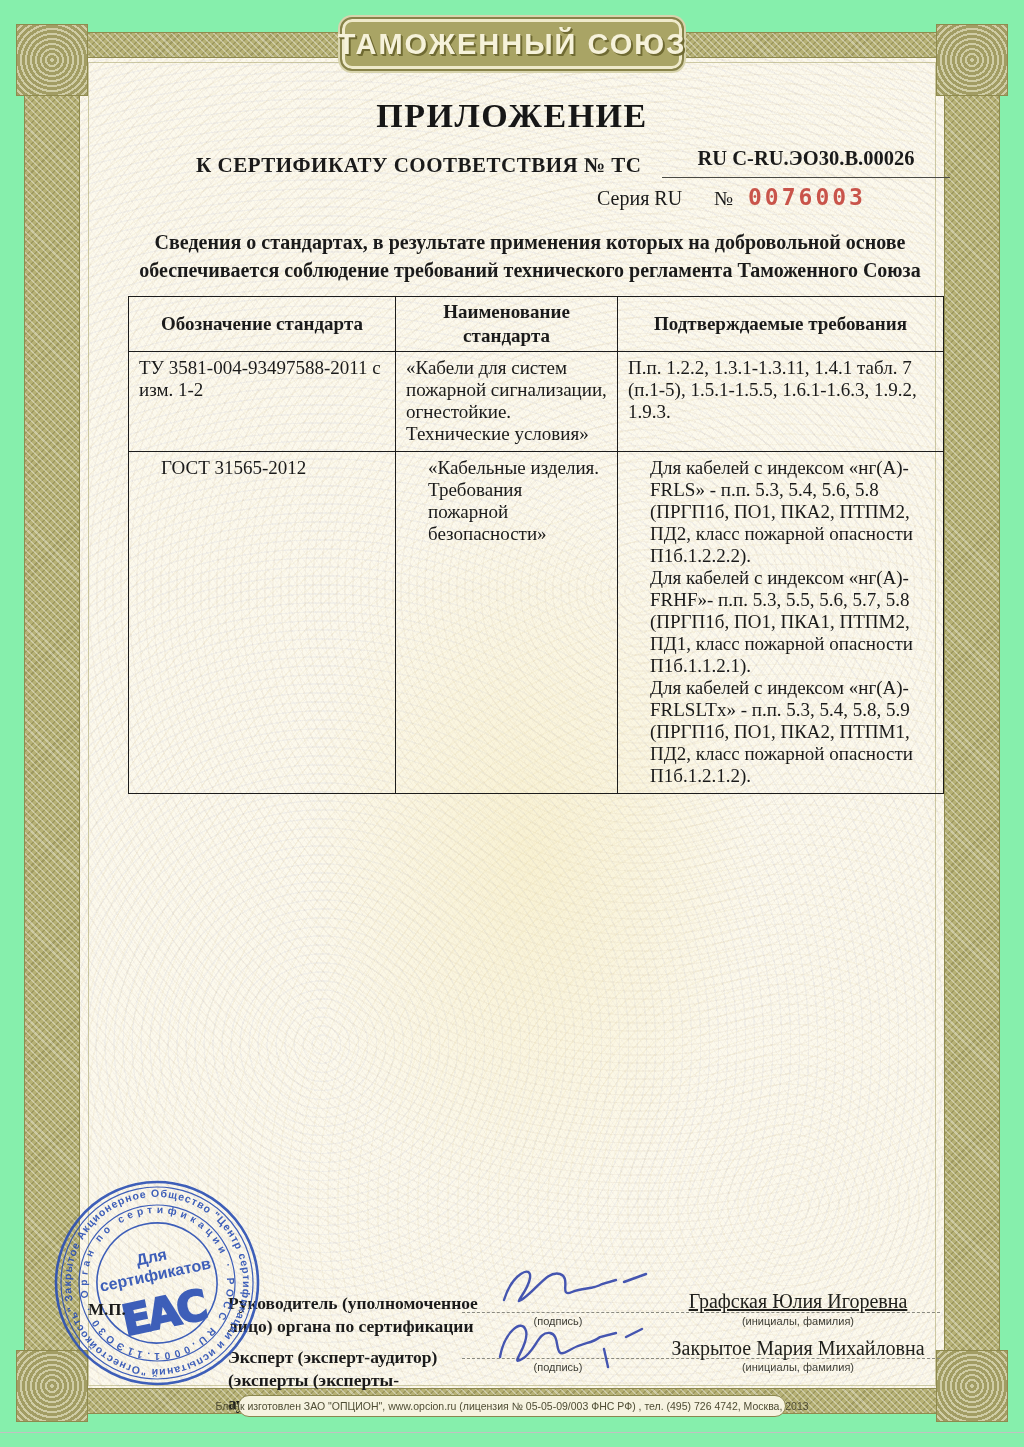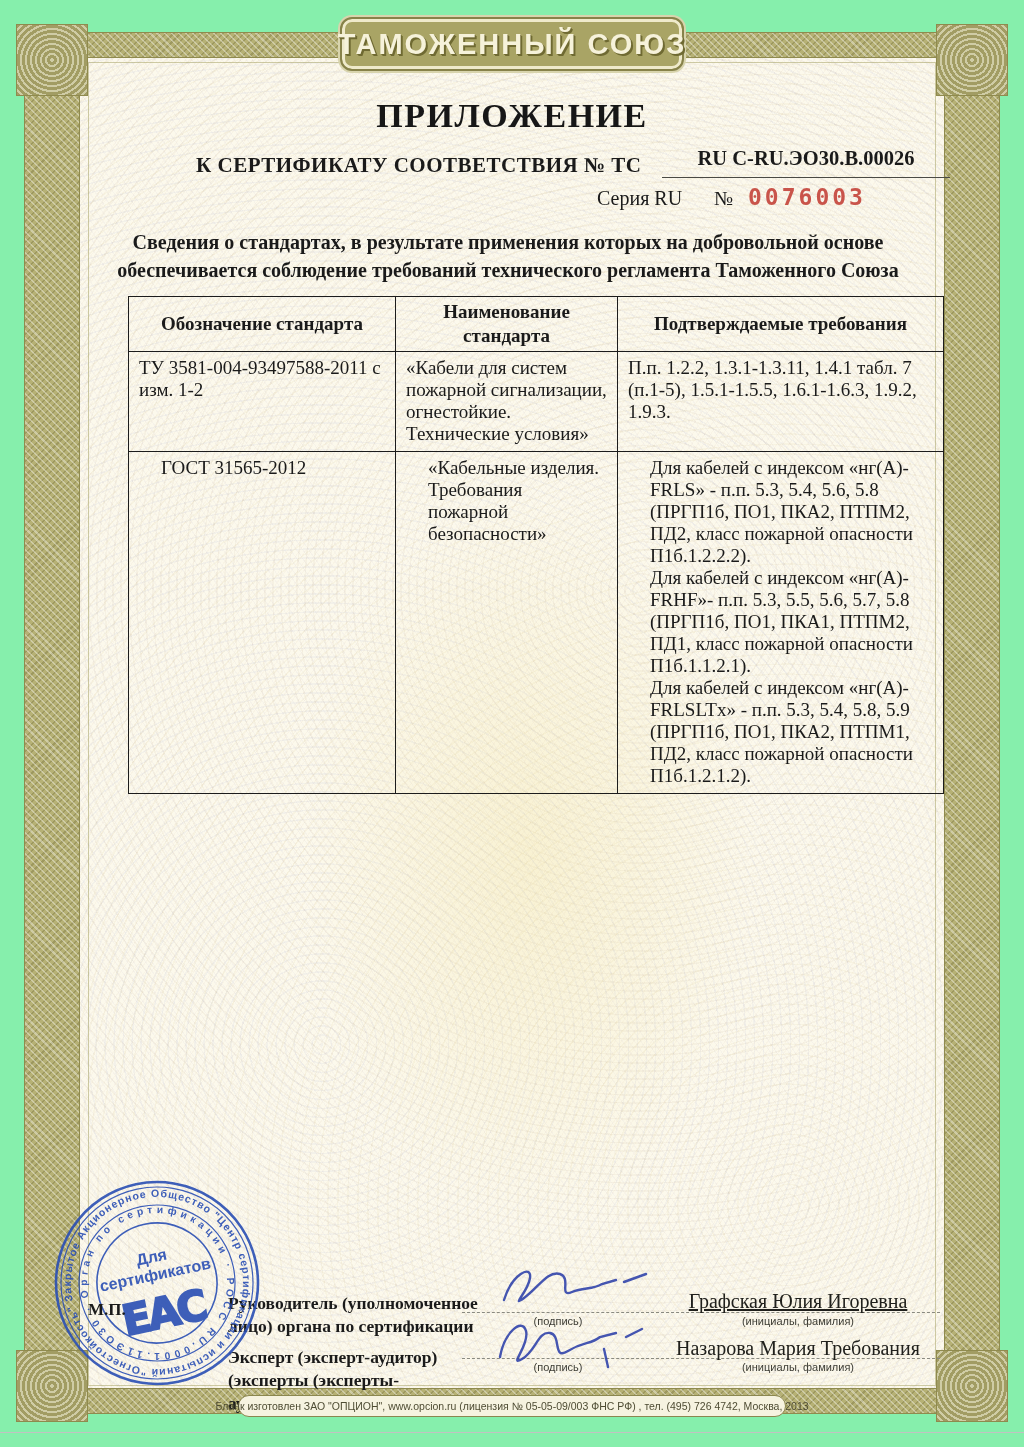--- a/index.html
+++ b/index.html
@@ -80,21 +80,21 @@
     border-bottom:1.5px solid #4a4a44; padding-bottom:7px;
   }
   #series-label { position:absolute; left:597px; top:187px; font-size:20px; }
   #number-sign  { position:absolute; left:714px; top:187px; font-size:20px; }
   #serial-number {
     position:absolute; left:748px; top:184px;
     font-family:"DejaVu Sans Mono",monospace; font-weight:bold;
     font-size:23px; letter-spacing:3px; color:var(--serial_red,#c9544a);
   }
   #intro {
-    position:absolute; left:68px; top:228px; width:880px;
+    position:absolute; left:90px; top:228px; width:880px;
     text-align:center; font-size:20px; font-weight:bold; line-height:1.42;
   }
 
   
   #standards-table {
     position:absolute; left:128px; top:296px; width:815px;
     border-collapse:collapse; table-layout:fixed;
   }
   #standards-table th, #standards-table td {
     border:1.6px solid var(--table_line,#1c1c1c);
@@ -243,21 +243,21 @@
   <div id="sig-line-2" class="sig-line"></div>
   <div id="name-line-1" class="sig-line"></div>
   <div id="name-line-2" class="sig-line"></div>
 
   <div id="cap-sig-1" class="sig-caption">(подпись)</div>
   <div id="cap-sig-2" class="sig-caption">(подпись)</div>
   <div id="cap-name-1" class="sig-caption">(инициалы, фамилия)</div>
   <div id="cap-name-2" class="sig-caption">(инициалы, фамилия)</div>
 
   <div id="name-1" class="person-name">Графская Юлия Игоревна</div>
-  <div id="name-2" class="person-name">Назарова Мария Требования</div>
+  <div id="name-2" class="person-name">Закрытое Мария Михайловна</div>
 
   <svg id="autograph-1" class="handwriting" width="160" height="56" viewBox="0 0 160 56">
     <path d="M6,38 C14,12 34,2 32,16 C30,30 12,46 26,36 C40,26 50,8 62,12 C74,16 60,36 74,30 C86,25 94,28 104,22 L118,18 M126,20 L148,12" fill="none" stroke="#2b3fa8" stroke-width="2.4" stroke-linecap="round" opacity="0.88"></path>
   </svg>
   <svg id="autograph-2" class="handwriting" width="170" height="72" viewBox="0 0 170 72">
     <path d="M8,52 C12,28 30,12 34,26 C38,40 16,62 30,54 C44,46 46,26 58,28 C70,30 60,56 76,46 C92,36 98,40 108,32 L124,28 M112,44 L116,62 M134,32 L150,24" fill="none" stroke="#2b3fa8" stroke-width="2.4" stroke-linecap="round" opacity="0.88"></path>
   </svg>
 
   <div id="footer-box">
     <span>Бланк изготовлен ЗАО "ОПЦИОН", www.opcion.ru (лицензия № 05-05-09/003 ФНС РФ) , тел. (495) 726 4742, Москва, 2013</span>

